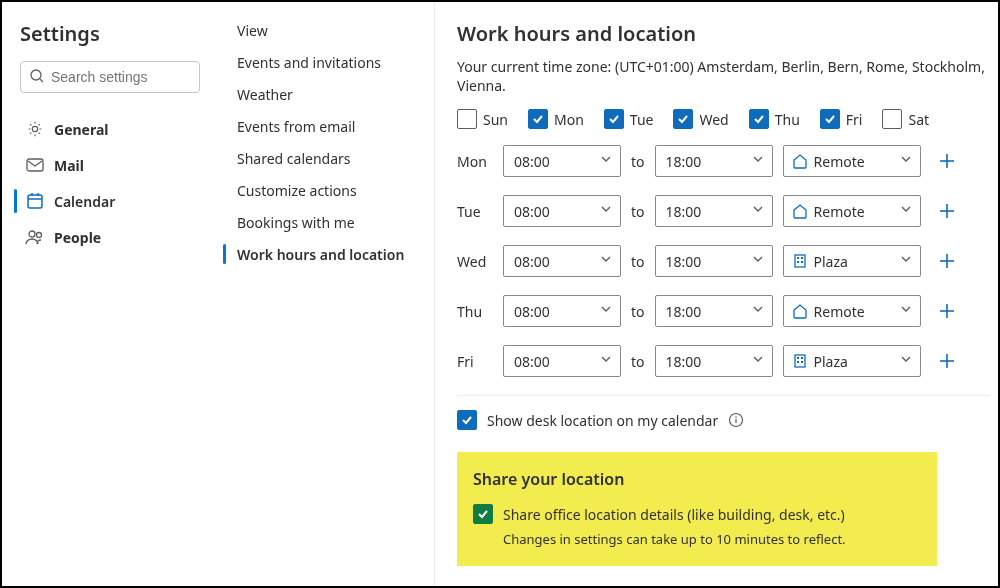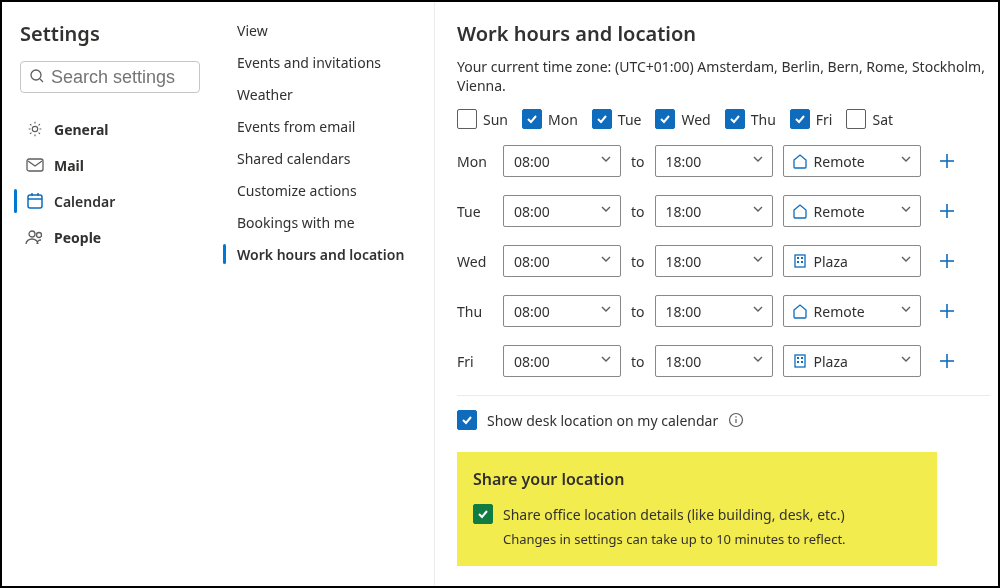--- a/index.html
+++ b/index.html
@@ -3,34 +3,34 @@
   <meta charset="utf-8">
   <style>
     * { box-sizing: border-box; margin: 0; padding: 0; }
     body { font-family: "Segoe UI", system-ui, sans-serif; font-size: 14px; color: #323130; background: #fff; width: 1000px; height: 588px; overflow: hidden; border: 2px solid #000; }
     .wrap { display: flex; height: 100%; }
     .col1 { width: 215px; padding: 18px 12px 0 18px; }
     .col2 { width: 218px; padding: 12px 0 0 0; border-right: 1px solid #edebe9; }
     .col3 { flex: 1; padding: 18px 8px 0 22px; overflow: hidden; }
     h1.hero { font-size: 20px; font-weight: 600; margin-bottom: 14px; }
     .search { position: relative; margin-bottom: 18px; }
-    .search input { width: 180px; height: 32px; padding: 0 10px 0 30px; border: 1px solid #c8c6c4; border-radius: 4px; font-size: 18px; }
+    .search input { width: 180px; height: 32px; padding: 0 10px 0 30px; border: 1px solid #c8c6c4; border-radius: 4px; font-size: 14px; }
     .search .ic { position: absolute; left: 9px; top: 7px; color: #605e5c; }
     .cat { display: flex; align-items: center; height: 36px; padding-left: 4px; cursor: pointer; color: #323130; font-weight: bold; }
     .cat .ic { width: 22px; display: flex; justify-content: center; color: #605e5c; }
     .cat span.lb { margin-left: 8px; }
     .cat.sel { font-weight: 600; }
     .cat.sel::before { content: ""; width: 3px; height: 24px; background: #0078d4; position: absolute; left: 14px; border-radius: 2px; }
     .cat.sel .ic { color: #0f6cbd; }
     .sub { display: flex; align-items: center; height: 32px; padding-left: 20px; cursor: pointer; }
     .sub.sel { font-weight: 600; position: relative; }
     .sub.sel::before { content: ""; width: 3px; height: 20px; background: #0078d4; position: absolute; left: 6px; border-radius: 2px; }
     h2.pgtitle { font-size: 20px; font-weight: 600; margin-bottom: 10px; }
     .tz { font-size: 14px; color: #323130; margin-bottom: 14px; }
-    .dayrow { display: flex; align-items: center; gap: 14px; margin-bottom: 16px; }
+    .dayrow { display: flex; align-items: center; gap: 20px; margin-bottom: 16px; }
     .dchk { display: flex; align-items: center; gap: 6px; }
     .cbx { width: 20px; height: 20px; border: 1px solid #605e5c; border-radius: 2px; display: flex; align-items: center; justify-content: center; background: #fff; cursor: pointer; }
     .cbx.checked { background: #0f6cbd; border-color: #0f6cbd; }
     .cbx.checked.green { background: #107c41; border-color: #107c41; }
     .cbx svg { display: none; }
     .cbx.checked svg { display: block; }
     .hrow { display: flex; align-items: center; gap: 10px; margin-bottom: 18px; }
     .hlbl { width: 36px; }
     .dd { position: relative; width: 118px; height: 32px; border: 1px solid #8a8886; border-radius: 2px; padding: 0 28px 0 10px; display: flex; align-items: center; cursor: pointer; }
     .dd.loc { width: 138px; padding-left: 30px; }

